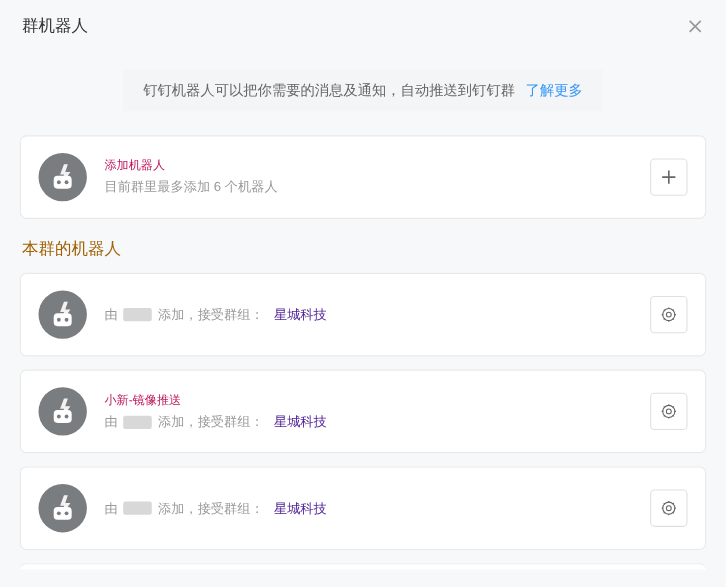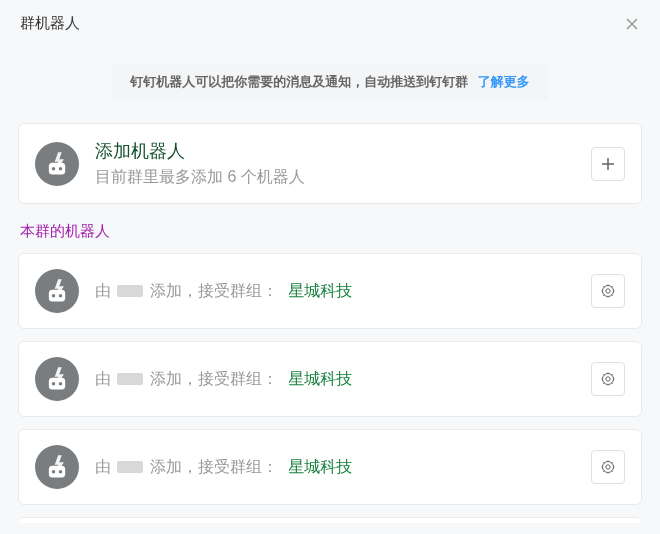--- a/index.html
+++ b/index.html
@@ -40,21 +40,20 @@
       stroke-width: 1.5;
     }
     .info-banner {
       background: #f4f5f6;
       margin: 16px auto 22px auto;
       padding: 10px 18px;
       text-align: center;
       font-size: 13px;
       color: #666;
       width: fit-content;
-      font-weight: bold;
     }
     .info-link {
       color: #3296fa;
       cursor: pointer;
       margin-left: 6px;
     }
     .content {
       padding: 0 18px;
     }
     .card {
@@ -78,59 +77,59 @@
       margin-right: 16px;
     }
     .avatar svg {
       width: 28px;
       height: 28px;
     }
     .card-body {
       flex: 1;
     }
     .card-title {
-      font-size: 18px;
-      color: #14532d;
+      font-size: 11px;
+      color: #be185d;
       margin-bottom: 4px;
     }
     .card-sub {
-      font-size: 16px;
+      font-size: 12px;
       color: #999;
     }
     .card-sub .blur {
       display: inline-block;
       width: 26px;
       height: 12px;
       background: #d8d8d8;
       border-radius: 2px;
       vertical-align: middle;
       margin: 0 2px;
     }
     .group-name {
-      color: #15803d;
+      color: #4c1d95;
       margin-left: 6px;
       margin-top: 40px;
     }
     .action-btn {
       width: 34px;
       height: 34px;
       border: 1px solid #e0e0e0;
       border-radius: 4px;
       display: flex;
       align-items: center;
       justify-content: center;
       cursor: pointer;
       flex-shrink: 0;
     }
     .action-btn svg {
       stroke: #666;
     }
     .section-title {
       font-size: 15px;
-      color: #a21caf;
+      color: #a16207;
       margin: 18px 0 12px 2px;
     }
     .partial-card {
       background: #fff;
       border: 1px solid #e9e9e9;
       border-left: none;
       border-right: none;
       border-bottom: none;
       border-radius: 6px 6px 0 0;
       height: 6px;
@@ -206,20 +205,21 @@
   <div class="card">
     <div class="avatar">
       <svg viewBox="0 0 24 24" fill="#fff">
         <path d="M13 2 L10 10 L13 10 L11 18 L18 8 L14 8 L16 2 Z" opacity="0.9"></path>
         <rect x="5" y="11" width="14" height="10" rx="3" fill="#fff"></rect>
         <circle cx="9" cy="16" r="1.5" fill="#7a7d80"></circle>
         <circle cx="15" cy="16" r="1.5" fill="#7a7d80"></circle>
       </svg>
     </div>
     <div class="card-body">
+      <div class="card-title">小新-镜像推送</div>
       <div class="card-sub">
         <span>由</span>
         <span class="blur"></span>
         <span>添加，接受群组：</span>
         <span class="group-name">星城科技</span>
       </div>
     </div>
     <div class="action-btn">
       <svg width="16" height="16" viewBox="0 0 16 16" fill="none" stroke-width="1">
         <circle cx="8" cy="8" r="2.2"></circle>

